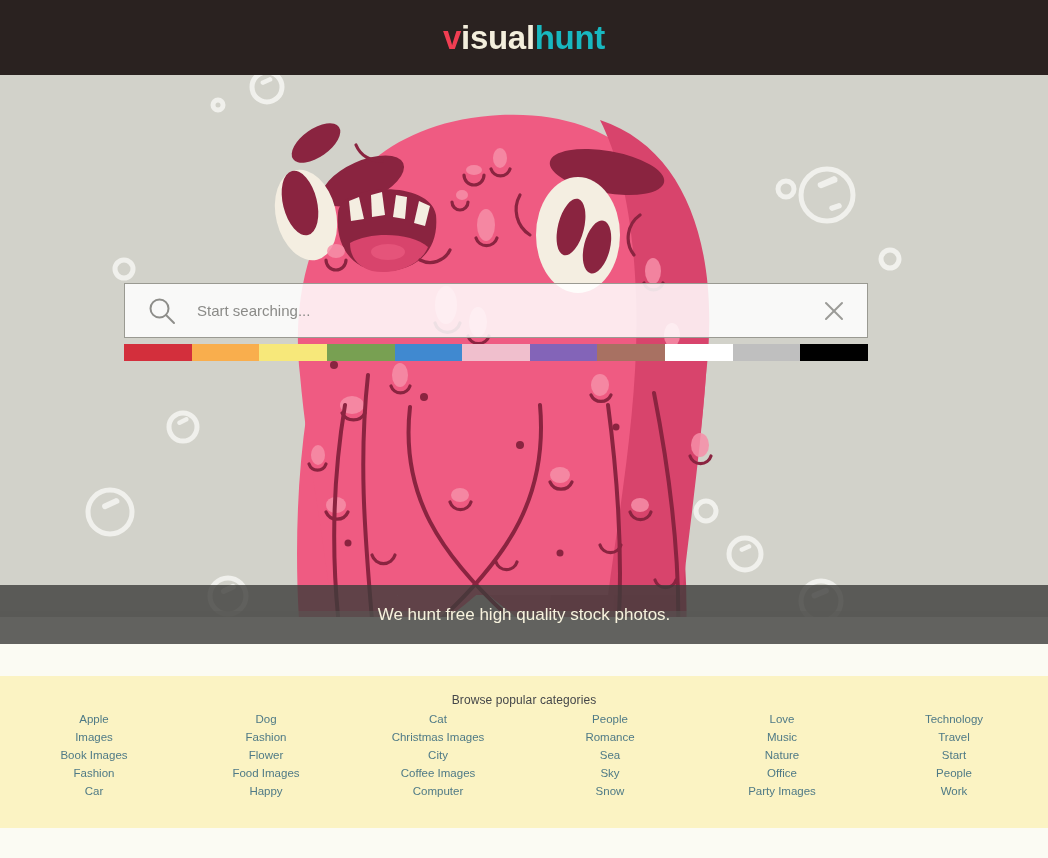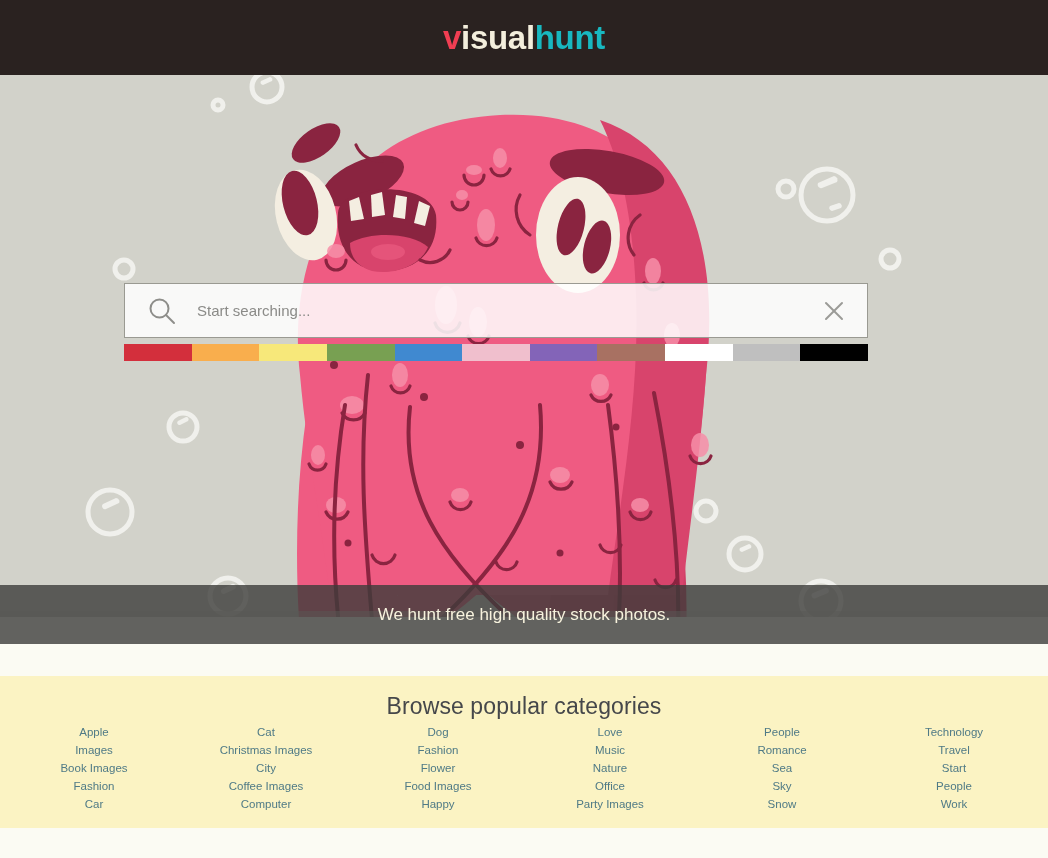--- a/index.html
+++ b/index.html
@@ -55,21 +55,21 @@
     z-index:5;
   }
   .tagline-text { color:#f7f2dd; font-size:17px; }
 
   
   .categories {
     position:absolute; left:0; top:676px; width:1048px; height:152px;
     background:#fbf3c3;
   }
   .cat-title {
-    text-align:center; color:#45474a; font-size:23px;
+    text-align:center; color:#45474a; font-size:12px;
     padding-top:17px; letter-spacing:.1px;
   }
   .cat-cols {
     display:flex; margin-top:3px; padding:0 8px;
   }
   .cat-col { flex:1 1 0; text-align:center; }
   .cat-link {
     display:block; color:#4f7a86; font-size:11.5px; line-height:18px;
     text-decoration:none; cursor:pointer;
   }
@@ -289,52 +289,52 @@
 
       <div class="cat-col">
         <a class="cat-link">Apple</a>
         <a class="cat-link">Images</a>
         <a class="cat-link">Book Images</a>
         <a class="cat-link">Fashion</a>
         <a class="cat-link">Car</a>
       </div>
 
       <div class="cat-col">
+        <a class="cat-link">Dog</a>
+        <a class="cat-link">Fashion</a>
+        <a class="cat-link">Flower</a>
+        <a class="cat-link">Food Images</a>
+        <a class="cat-link">Happy</a>
+      </div>
+
+      <div class="cat-col">
         <a class="cat-link">Cat</a>
         <a class="cat-link">Christmas Images</a>
         <a class="cat-link">City</a>
         <a class="cat-link">Coffee Images</a>
         <a class="cat-link">Computer</a>
       </div>
 
       <div class="cat-col">
-        <a class="cat-link">Dog</a>
-        <a class="cat-link">Fashion</a>
-        <a class="cat-link">Flower</a>
-        <a class="cat-link">Food Images</a>
-        <a class="cat-link">Happy</a>
+        <a class="cat-link">People</a>
+        <a class="cat-link">Romance</a>
+        <a class="cat-link">Sea</a>
+        <a class="cat-link">Sky</a>
+        <a class="cat-link">Snow</a>
       </div>
 
       <div class="cat-col">
         <a class="cat-link">Love</a>
         <a class="cat-link">Music</a>
         <a class="cat-link">Nature</a>
         <a class="cat-link">Office</a>
         <a class="cat-link">Party Images</a>
       </div>
 
       <div class="cat-col">
-        <a class="cat-link">People</a>
-        <a class="cat-link">Romance</a>
-        <a class="cat-link">Sea</a>
-        <a class="cat-link">Sky</a>
-        <a class="cat-link">Snow</a>
-      </div>
-
-      <div class="cat-col">
         <a class="cat-link">Technology</a>
         <a class="cat-link">Travel</a>
         <a class="cat-link">Start</a>
         <a class="cat-link">People</a>
         <a class="cat-link">Work</a>
       </div>
 
     </div>
   </div>
 

